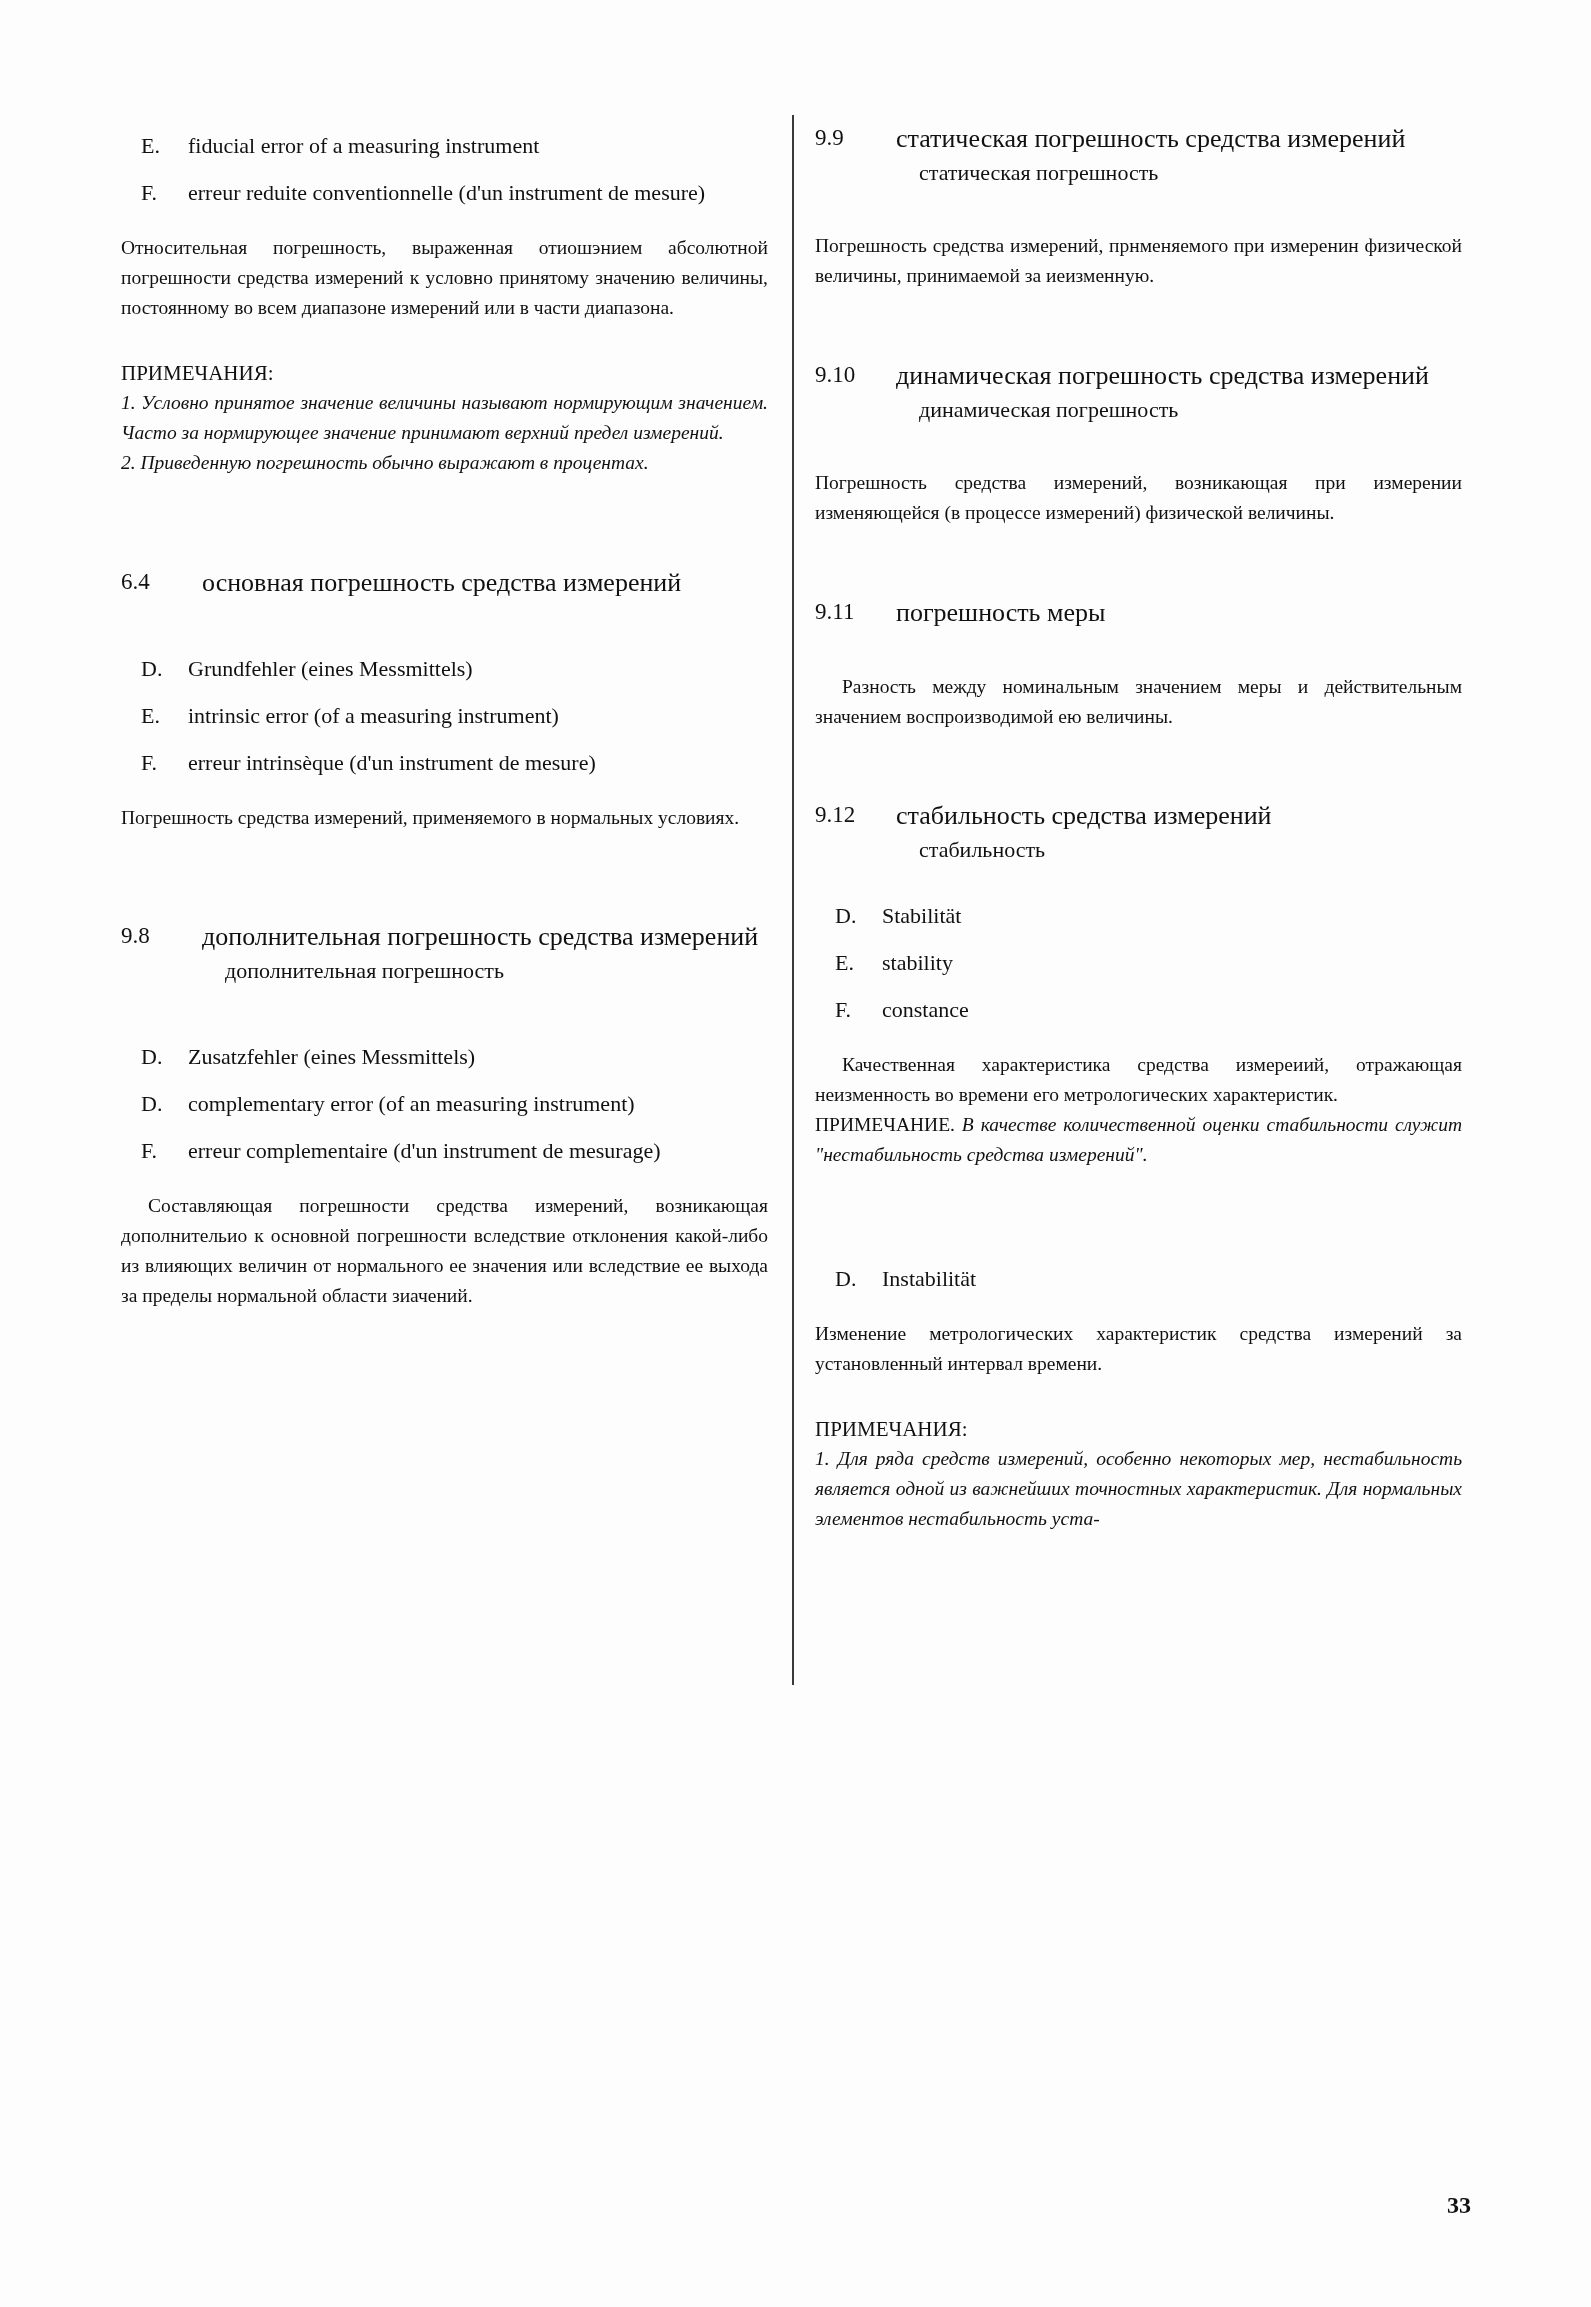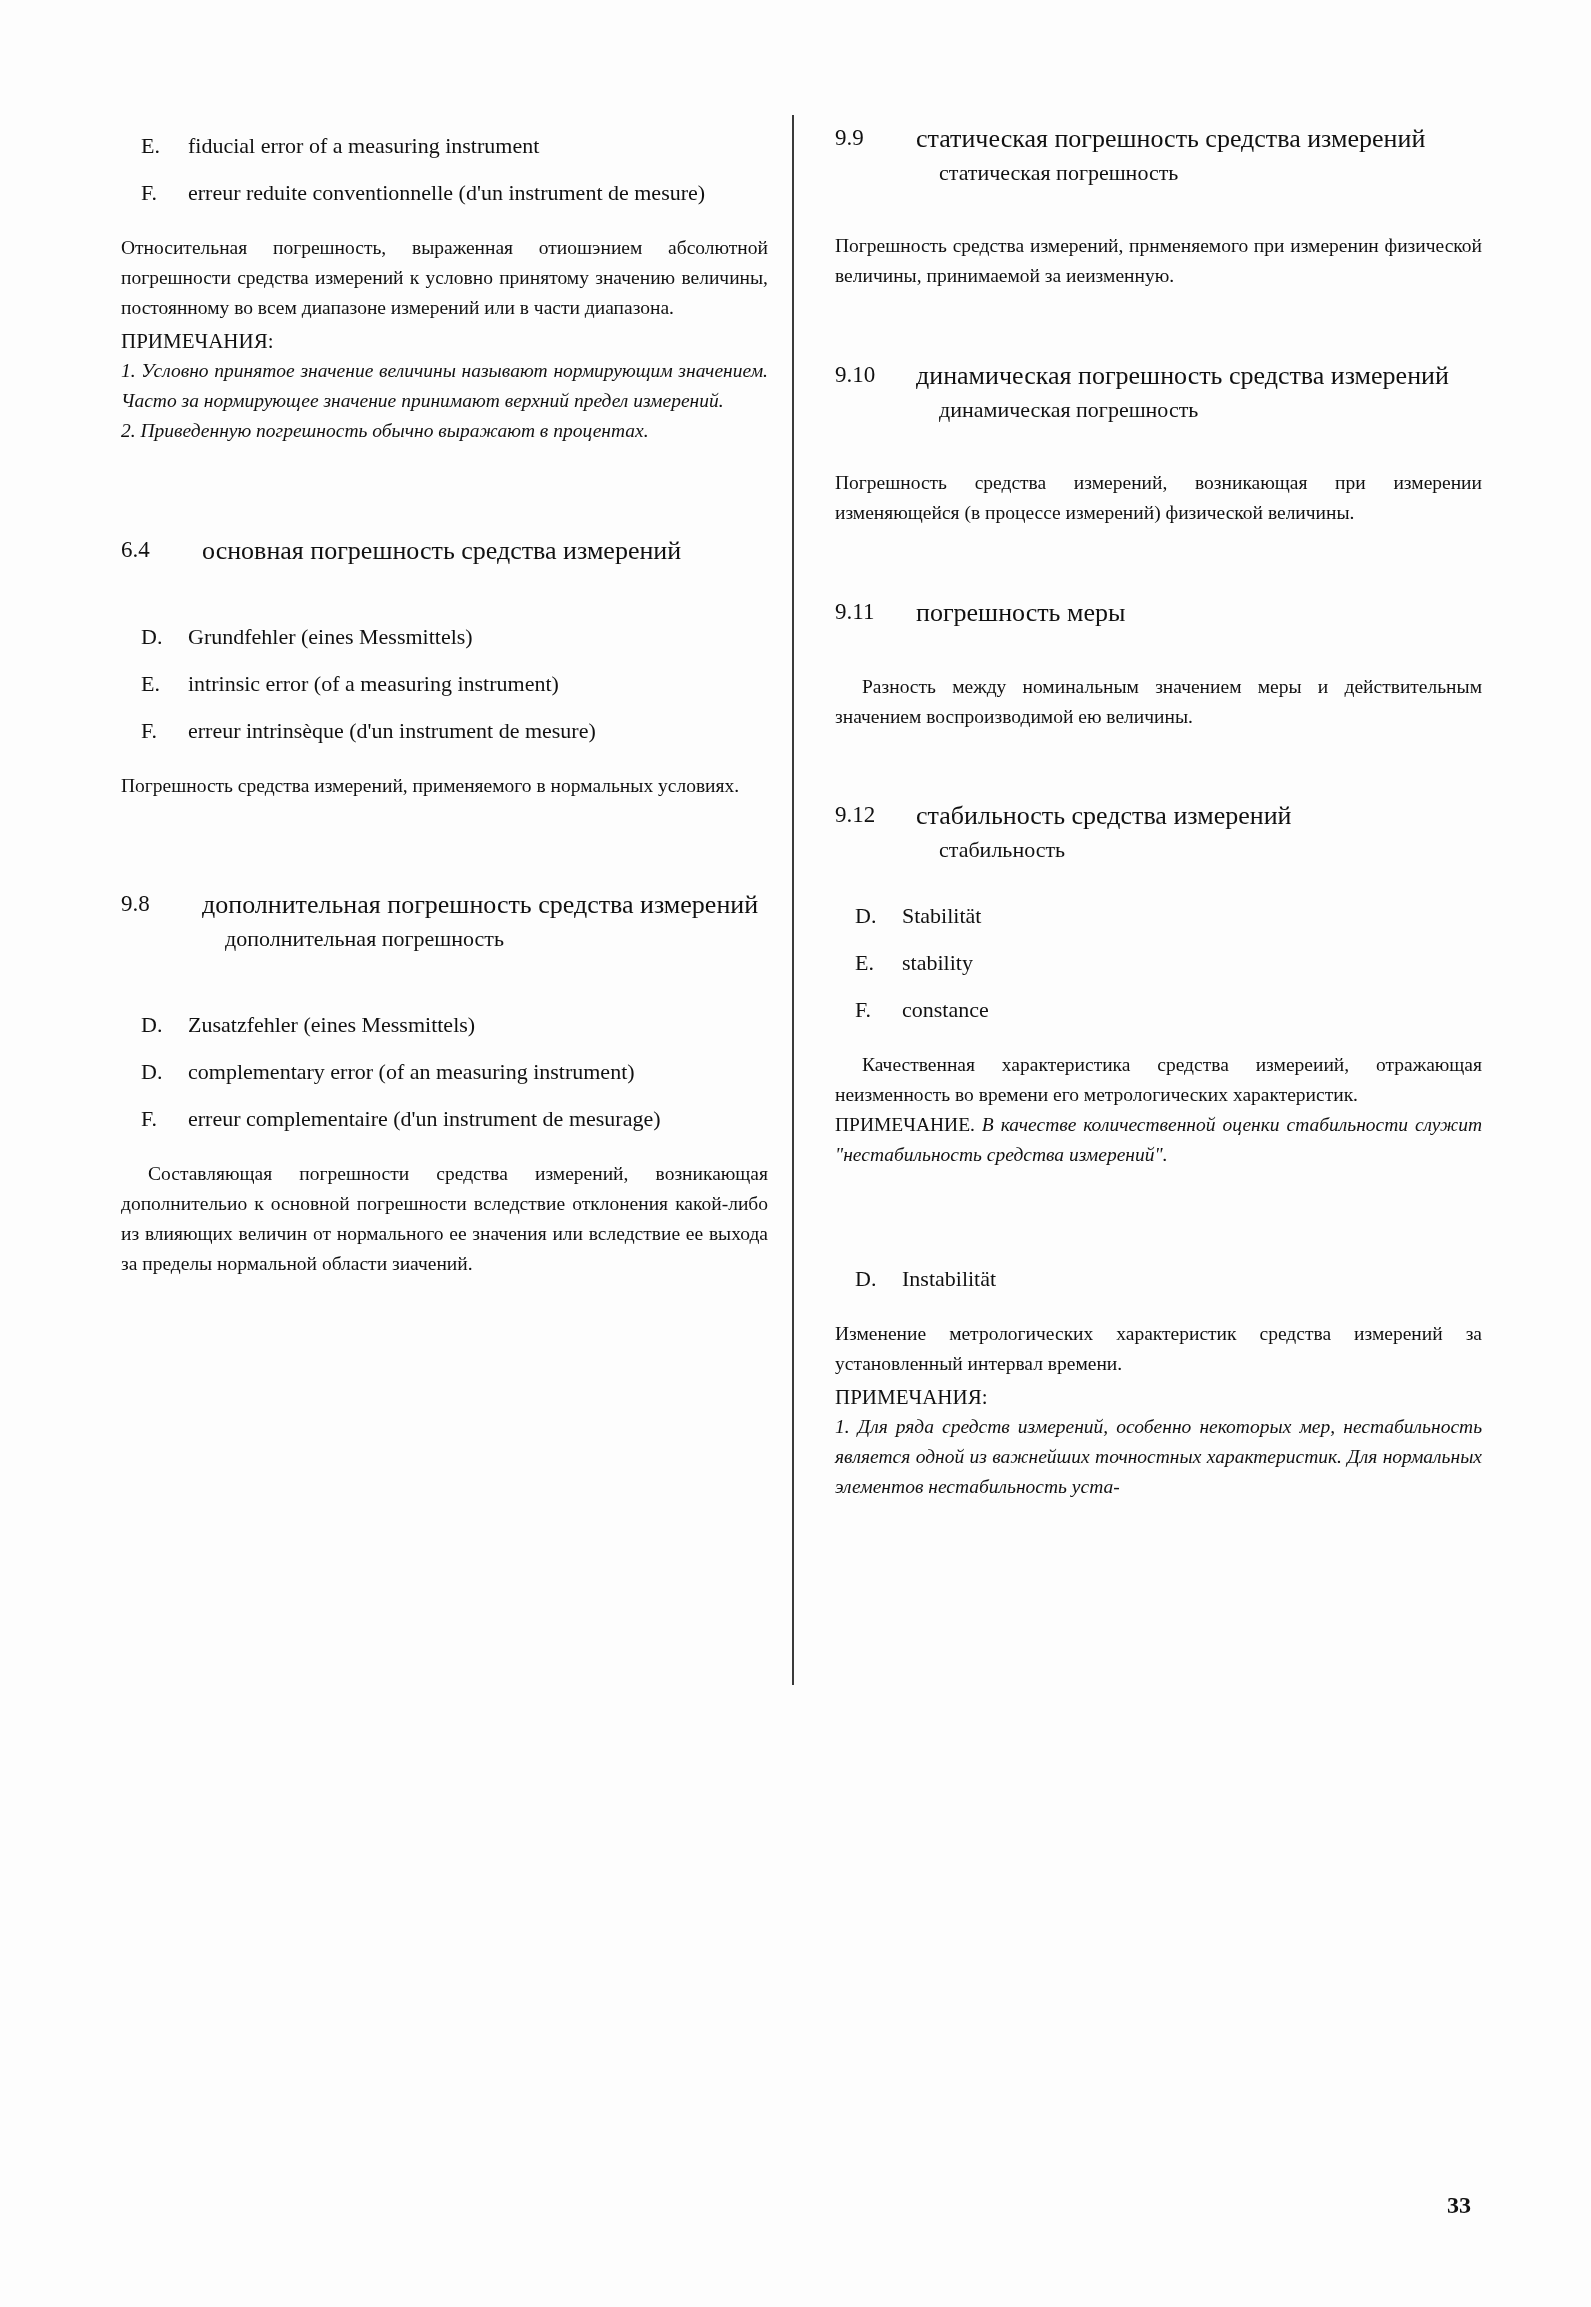--- a/index.html
+++ b/index.html
@@ -30,21 +30,21 @@
     height: 2028px;
     display: flex;
     flex-direction: row;
     gap: 0px;
   }
   .col {
     width: 647px;
     position: relative;
   }
   .col-left { padding-right: 27px; }
-  .col-right { padding-left: 40px; }
+  .col-right { padding-left: 20px; }
   .divider {
     position: absolute;
     left: 792px;
     top: 115px;
     width: 2px;
     height: 1570px;
     background: #3a3a3a;
   }
 
   
@@ -97,21 +97,21 @@
   .para {
     font-size: 19.5px;
     line-height: 30px;
     margin-top: 24px;
     text-align: justify;
   }
   .para.indent { text-indent: 27px; }
   .note-head {
     font-size: 21px;
     line-height: 30px;
-    margin-top: 3px;
+    margin-top: 35px;
   }
   .note {
     font-size: 19.5px;
     line-height: 30px;
     font-style: italic;
     text-align: justify;
   }
   .note .roman { font-style: normal; }
   .note-num { font-style: italic; }
 

